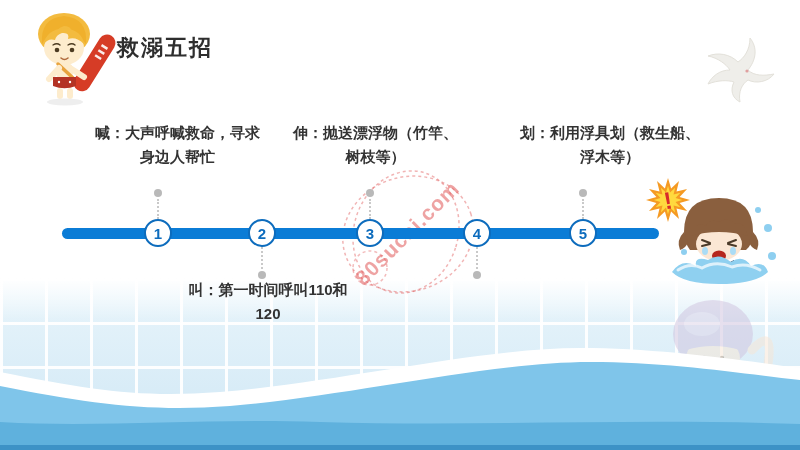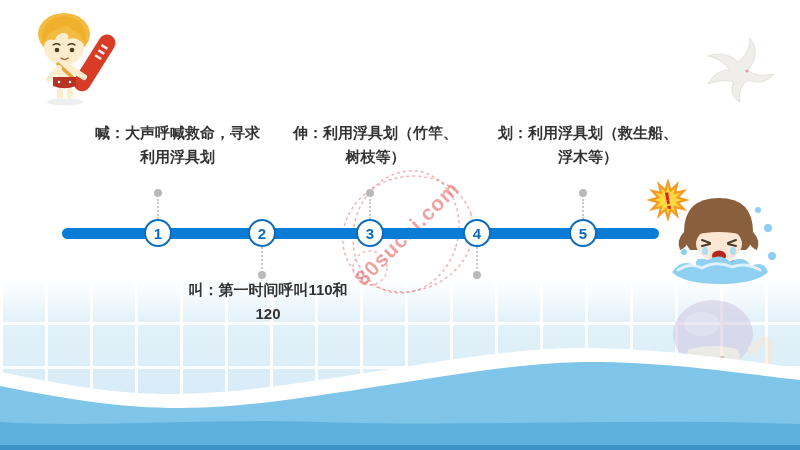--- a/index.html
+++ b/index.html
@@ -41,21 +41,21 @@
   .end-dot{position:absolute;width:8px;height:8px;border-radius:50%;background:#b9b9b9;}
   .d1{left:154px;top:189px;} .d2{left:258px;top:271px;} .d3{left:366px;top:189px;}
   .d4{left:473px;top:271px;} .d5{left:579px;top:189px;}
   
   .step-text{
     position:absolute;font-size:15px;line-height:24px;font-weight:600;color:#333;
     text-align:center;white-space:pre-line;
   }
   .t1{left:70px;top:121px;width:215px;}
   .t2{left:268px;top:121px;width:215px;}
-  .t3{left:478px;top:121px;width:220px;}
+  .t3{left:500px;top:121px;width:220px;}
   .t4{left:158px;top:278px;width:220px;}
   .t5{left:382px;top:294px;width:220px;}
   
   .girl-svg{position:absolute;left:638px;top:170px;width:146px;height:124px;}
   .swimmer-svg{position:absolute;left:618px;top:292px;width:182px;height:125px;opacity:.5;}
 </style>
 </head>
 <body>
 
 <div class="slide">
@@ -104,20 +104,21 @@
     <path d="M50,64 L64,73" stroke="#fdeccd" stroke-width="6" stroke-linecap="round"></path>
     <path d="M39,64 L29,75" stroke="#fdeccd" stroke-width="6" stroke-linecap="round"></path>
     <path d="M33,73 h 23 v 9 q -11.5,4.5 -23,0 Z" fill="#b43324"></path>
     <circle cx="39" cy="78" r="1.2" fill="#ffffff"></circle>
     <circle cx="50" cy="78" r="1.2" fill="#ffffff"></circle>
     <rect x="37" y="84" width="6" height="11" rx="3" fill="#fdeccd"></rect>
     <rect x="47" y="84" width="6" height="11" rx="3" fill="#fdeccd"></rect>
     <ellipse cx="45" cy="98" rx="18" ry="3.5" fill="#eeeeee"></ellipse>
   </svg>
 
+  <div class="title">救溺五招</div>
 
   <svg class="dove-svg" viewBox="0 0 90 75">
     <path d="M48,40 C56,30 58,18 50,8 C50,20 44,28 38,32 C30,24 18,22 8,26 C18,28 26,34 30,40 C20,40 12,46 8,54 C18,50 28,50 34,52 C30,60 32,68 40,72 C38,62 42,54 48,50 C56,54 68,52 74,44 C64,46 54,46 48,40 Z" fill="#efeeea" stroke="#e3e1da" stroke-width="1"></path>
     <circle cx="47" cy="41" r="1.6" fill="#e0a0a0"></circle>
   </svg>
 
   <svg class="watermark-svg" viewBox="0 0 160 152">
     <ellipse cx="80" cy="76" rx="66" ry="57" fill="none" stroke="rgba(224,88,88,.45)" stroke-width="1.5" stroke-dasharray="3 3" transform="rotate(-18 80 76)"></ellipse>
     <ellipse cx="78" cy="74" rx="52" ry="62" fill="none" stroke="rgba(224,88,88,.45)" stroke-width="1.5" stroke-dasharray="3 3" transform="rotate(18 78 74)"></ellipse>
     <circle cx="42" cy="110" r="17" fill="none" stroke="rgba(224,88,88,.4)" stroke-width="1.5" stroke-dasharray="3 3"></circle>
@@ -138,22 +139,22 @@
   <div class="end-dot d4"></div>
   <div class="end-dot d5"></div>
 
   <div class="tl-circle c1">1</div>
   <div class="tl-circle c2">2</div>
   <div class="tl-circle c3">3</div>
   <div class="tl-circle c4">4</div>
   <div class="tl-circle c5">5</div>
 
   <div class="step-text t1">喊：大声呼喊救命，寻求
-利用浮具划</div>
-  <div class="step-text t2">伸：利用浮具划（竹竿、
+身边人帮忙</div>
+  <div class="step-text t2">伸：抛送漂浮物（竹竿、
 树枝等）</div>
   <div class="step-text t3">划：利用浮具划（救生船、
 浮木等）</div>
   <div class="step-text t4">叫：第一时间呼叫110和
 120</div>
 
   <svg class="girl-svg" viewBox="0 0 146 124">
     <g>
       <polygon points="52,30 41.6,33.1 49.1,41 38.5,38.5 41,49.1 33.1,41.6 30,52 26.9,41.6 19,49.1 21.5,38.5 11,41 18.4,33.1 8,30 18.4,26.9 11,19 21.5,21.5 19,11 26.9,18.4 30,8 33.1,18.4 41,11 38.5,21.5 49.1,19 41.6,26.9" fill="#f59a23"></polygon>
       <polygon points="52,30 41.6,33.1 49.1,41 38.5,38.5 41,49.1 33.1,41.6 30,52 26.9,41.6 19,49.1 21.5,38.5 11,41 18.4,33.1 8,30 18.4,26.9 11,19 21.5,21.5 19,11 26.9,18.4 30,8 33.1,18.4 41,11 38.5,21.5 49.1,19 41.6,26.9" fill="#ffd93e" transform="translate(10.5,10.5) scale(0.65)"></polygon>

